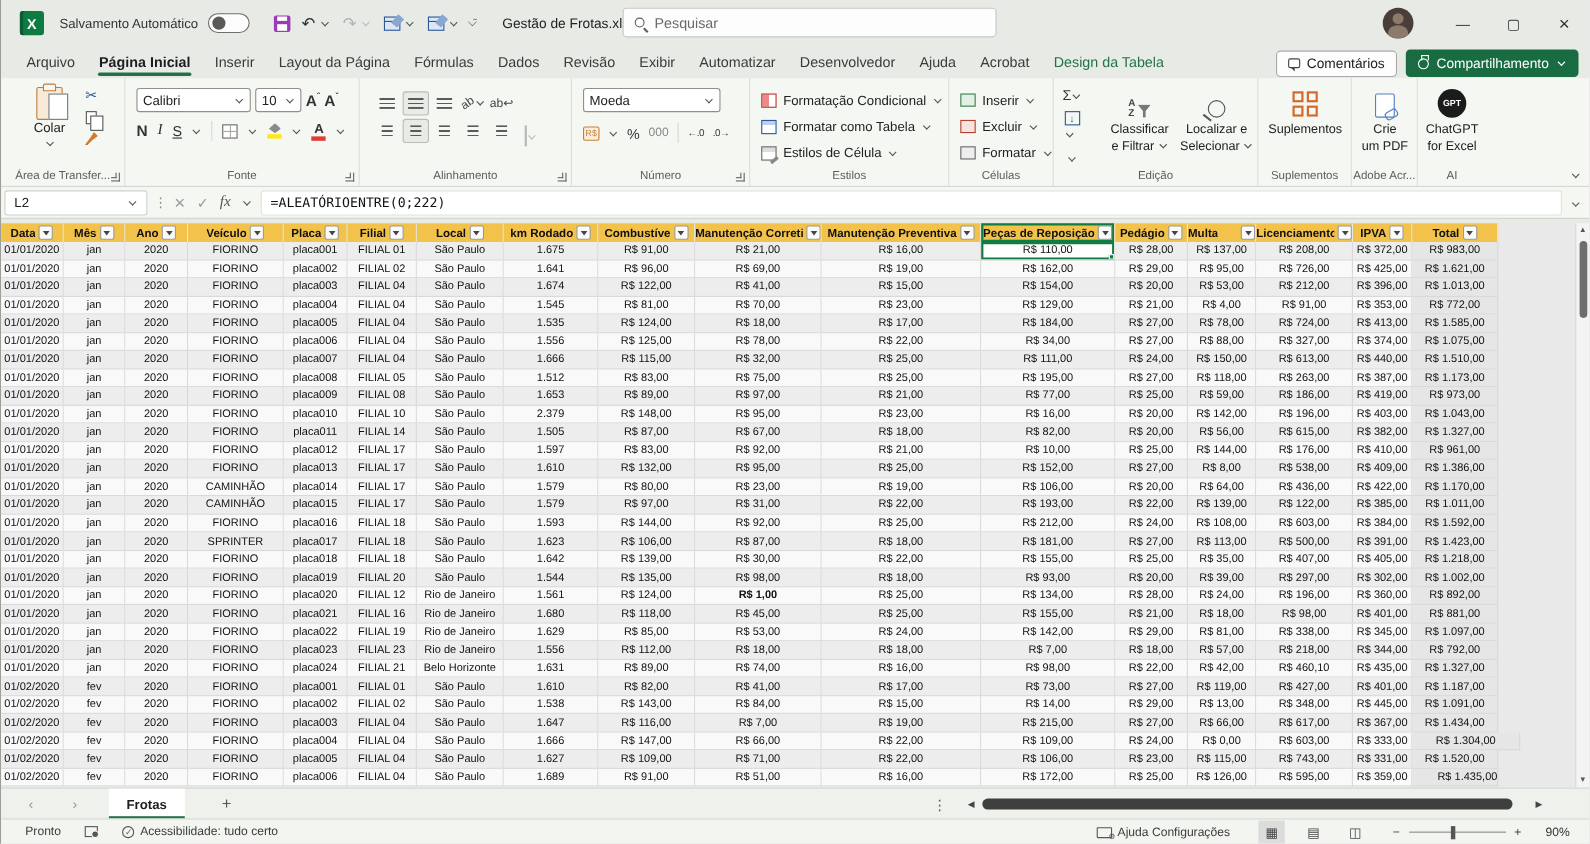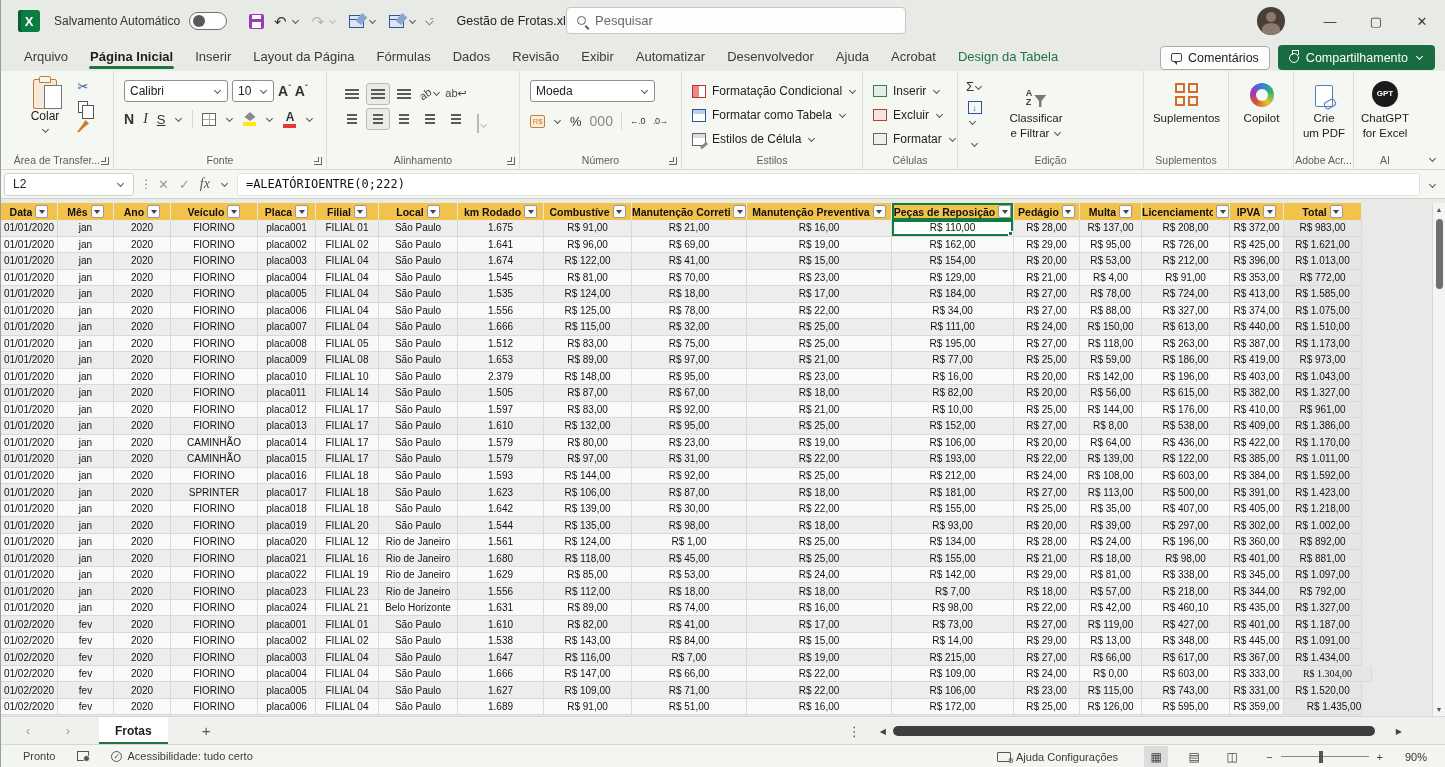--- a/index.html
+++ b/index.html
@@ -396,21 +396,21 @@
 
   <div class="rgroup g-number">
     <div class="combo" style="position:absolute;left:10px;top:9px;width:125px">
       <span>Moeda</span>
         <span class="chev"></span>
     </div>
     <div class="num-row2">
       <span class="acct-ic">R$</span>
         <span class="chev"></span>
       <span>%</span>
-      <span style="font-size:14px;color:#888">000</span>
+      <span style="font-size:11px;color:#888">000</span>
       <span class="vline"></span>
       <span class="dec-ic">←.0</span>
       <span class="dec-ic">.0→</span>
     </div>
     <div class="glabel">Número</div>
     <div class="launcher"></div>
   </div>
 
   <div class="rgroup g-styles">
     <div class="sty-rows">
@@ -460,47 +460,46 @@
       <span><span class="fill-dn">↓</span><span class="chev"></span></span>
       <span><span class="eraser"></span><span class="chev"></span></span>
     </div>
     <div class="bigbtn" style="left:42px;width:72px;">
       <div class="bic">
           <span class="az-ic">A<br>Z</span>
           <span class="funnel"></span>
         </div>
       <div class="bigbtn-label">Classificar</div>
       <div class="bigbtn-label"><span>e Filtrar</span> <span class="chev"></span></div>
+    </div>
+    <div class="bigbtn" style="left:112px;width:72px;">
+      <div class="bic">
+          <span class="mag-big"></span>
+        </div>
+      <div class="bigbtn-label">Localizar e</div>
+      <div class="bigbtn-label"><span>Selecionar</span> <span class="chev"></span></div>
     </div>
     <div class="glabel">Edição</div>
   </div>
 
   <div class="rgroup g-addins">
     <div class="bigbtn" style="left:0;width:85px;">
       <div class="bic">
           <span class="addins-ic">
             <i></i>
             <i></i>
             <i></i>
             <i></i>
           </span>
         </div>
       <div class="bigbtn-label">Suplementos</div>
     </div>
     <div class="glabel">Suplementos</div>
   </div>
 
-  <div class="rgroup g-copilot">
-    <div class="bigbtn" style="left:0;width:65px;">
-      <div class="bic">
-          <span class="copilot-ic"></span>
-        </div>
-      <div class="bigbtn-label">Copilot</div>
-    </div>
-  </div>
 
   <div class="rgroup g-adobe">
     <div class="bigbtn" style="left:0;width:60px;">
       <div class="bic">
           <span class="pdf-ic"></span>
         </div>
       <div class="bigbtn-label">Crie</div>
       <div class="bigbtn-label">um PDF</div>
     </div>
     <div class="glabel">Adobe Acr...</div>
@@ -611,21 +610,21 @@
         <span class="fbtn">
           <span class="tri"></span>
         </span>
       </div>
       <div class="hcell" style="width: 66px;">
         <span class="hlabel">Pedágio</span>
         <span class="fbtn">
           <span class="tri"></span>
         </span>
       </div>
-      <div class="hcell" style="width: 62px;">
+      <div class="hcell" style="width: 62px; justify-content: space-between;">
         <span class="hlabel">Multa</span>
         <span class="fbtn">
           <span class="tri"></span>
         </span>
       </div>
       <div class="hcell" style="width: 88px;">
         <span class="hlabel">Licenciamento</span>
         <span class="fbtn">
           <span class="tri"></span>
         </span>
@@ -1008,21 +1007,21 @@
       <div class="trow even">
         <div class="tcell" style="width: 57px;">01/01/2020</div>
         <div class="tcell" style="width: 56px;">jan</div>
         <div class="tcell" style="width: 57px;">2020</div>
         <div class="tcell" style="width: 87px;">FIORINO</div>
         <div class="tcell" style="width: 58px;">placa020</div>
         <div class="tcell" style="width: 63px;">FILIAL 12</div>
         <div class="tcell" style="width: 79px;">Rio de Janeiro</div>
         <div class="tcell" style="width: 86px;">1.561</div>
         <div class="tcell" style="width: 88px;">R$ 124,00</div>
-        <div class="tcell" style="width: 115px;">R$ 1,00</div>
+        <div class="tcell" style="width: 115px; font-weight: bold;">R$ 1,00</div>
         <div class="tcell" style="width: 145px;">R$ 25,00</div>
         <div class="tcell" style="width: 122px;">R$ 134,00</div>
         <div class="tcell" style="width: 66px;">R$ 28,00</div>
         <div class="tcell" style="width: 62px;">R$ 24,00</div>
         <div class="tcell" style="width: 88px;">R$ 196,00</div>
         <div class="tcell" style="width: 54px;">R$ 360,00</div>
         <div class="tcell total" style="width: 78px;">R$ 892,00</div>
       </div>
       <div class="trow odd">
         <div class="tcell" style="width: 57px;">01/01/2020</div>
@@ -1167,21 +1166,21 @@
         <div class="tcell" style="width: 79px;">São Paulo</div>
         <div class="tcell" style="width: 86px;">1.666</div>
         <div class="tcell" style="width: 88px;">R$ 147,00</div>
         <div class="tcell" style="width: 115px;">R$ 66,00</div>
         <div class="tcell" style="width: 145px;">R$ 22,00</div>
         <div class="tcell" style="width: 122px;">R$ 109,00</div>
         <div class="tcell" style="width: 66px;">R$ 24,00</div>
         <div class="tcell" style="width: 62px;">R$ 0,00</div>
         <div class="tcell" style="width: 88px;">R$ 603,00</div>
         <div class="tcell" style="width: 54px;">R$ 333,00</div>
-        <div class="tcell total" style="width: 88px; font-family: Liberation Serif, serif;">R$ 1.304,00</div>
+        <div class="tcell total" style="width: 98px;">R$ 1.304,00</div>
       </div>
       <div class="trow odd">
         <div class="tcell" style="width: 57px;">01/02/2020</div>
         <div class="tcell" style="width: 56px;">fev</div>
         <div class="tcell" style="width: 57px;">2020</div>
         <div class="tcell" style="width: 87px;">FIORINO</div>
         <div class="tcell" style="width: 58px;">placa005</div>
         <div class="tcell" style="width: 63px;">FILIAL 04</div>
         <div class="tcell" style="width: 79px;">São Paulo</div>
         <div class="tcell" style="width: 86px;">1.627</div>

